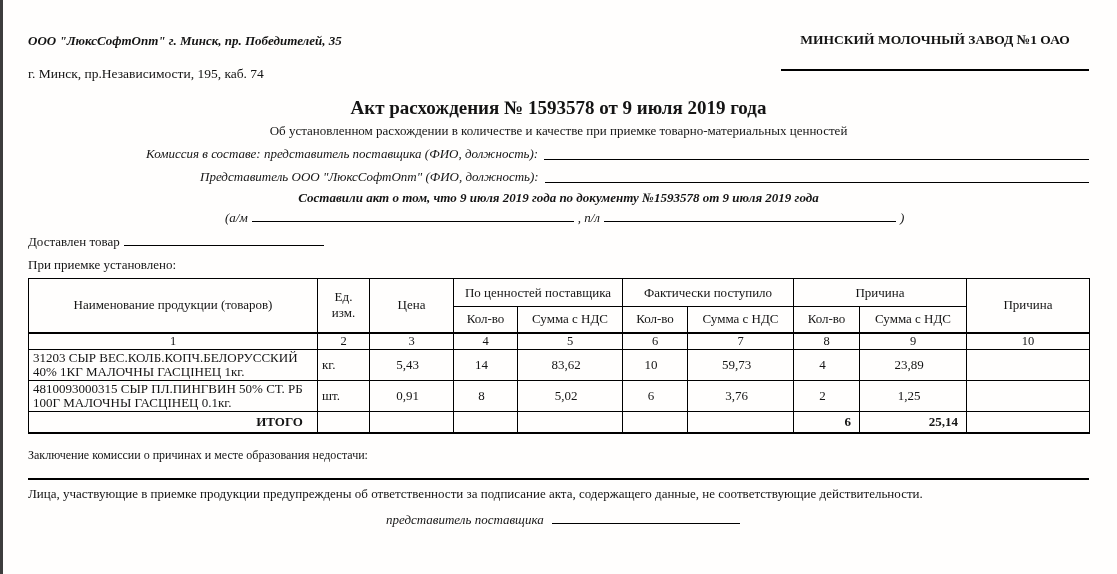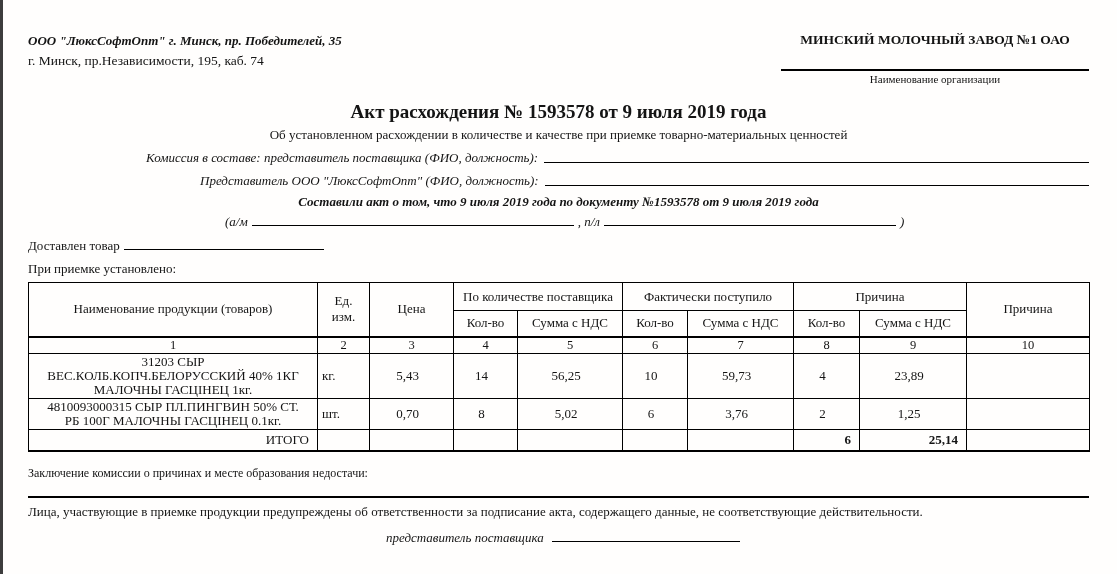--- a/index.html
+++ b/index.html
@@ -14,32 +14,32 @@
   }
   .left-edge {
     position: absolute; left: 0; top: 0;
     width: 3px; height: 100%;
     background: #3d3d3d;
   }
   .content { padding: 32px 28px 0 28px; }
 
   .topbar { display: flex; justify-content: space-between; align-items: flex-start; }
   .supplier-line1 { font-size: 13px; font-weight: bold; font-style: italic; line-height: 17px; }
-  .supplier-line2 { font-size: 13.5px; line-height: 17px; margin-top: 3px; }
+  .supplier-line2 { font-size: 13.5px; line-height: 17px; margin-top: 16px; }
   .org-block { width: 308px; }
   .org-name {
     font-size: 13.5px; font-weight: bold; text-align: center;
     padding-bottom: 21px; border-bottom: 2px solid #000; line-height: 16px;
   }
   .org-caption { font-size: 11px; text-align: center; margin-top: 2px; line-height: 13px; }
 
   .doc-title { margin-top: 14px; text-align: center; font-size: 19px; font-weight: bold; line-height: 24px; }
   .doc-subtitle { margin-top: 2px; text-align: center; font-size: 13px; line-height: 17px; font-family: Liberation Serif, serif; }
 
-  .fill-line { display: flex; font-size: 13px; line-height: 17px; }
+  .fill-line { display: flex; align-items: flex-end; font-size: 13px; line-height: 17px; }
   .fill-line .blank { flex: 1; border-bottom: 1px solid #000; margin: 0 0 2px 6px; height: 14px; }
   .blank-fixed { display: inline-block; border-bottom: 1px solid #000; height: 14px; vertical-align: baseline; margin: 0 4px; }
   .italic { font-style: italic; }
 
   .commission-1 { margin-top: 6px; margin-left: 118px; }
   .commission-2 { margin-top: 6px; margin-left: 172px; }
   .act-statement { margin-top: 4px; text-align: center; font-size: 13px; font-style: italic; line-height: 17px; font-weight: bold; }
   .vehicle-line { margin-top: 2px; margin-left: 197px; font-size: 13px; font-style: italic; line-height: 17px; }
   .delivered-line { margin-top: 6px; font-size: 13px; line-height: 17px; }
   .acceptance-line { margin-top: 6px; font-size: 13px; line-height: 17px; }
@@ -53,25 +53,25 @@
   .act-table td {
     border: 1px solid #000;
     padding: 1px 4px;
     overflow: hidden;
   }
   .act-table .hdr { text-align: center; vertical-align: middle; }
   .act-table tr.hrow1 td { height: 28px; }
   .act-table tr.hrow2 td { height: 26px; }
   .act-table tr.numrow td { height: 17px; text-align: center; border-top: 2px solid #000; font-size: 12.5px; padding: 0 2px; }
   .act-table tr.datarow td { height: 29px; }
-  .act-table td.name-cell { text-align: center; vertical-align: middle; line-height: 14px; padding: 1px 14px; }
+  .act-table td.name-cell { text-align: left; vertical-align: middle; line-height: 14px; padding: 1px 4px; }
   .act-table td.unit-cell { text-align: left; vertical-align: middle; padding-left: 4px; }
   .act-table td.num-cell { text-align: center; vertical-align: middle; padding-right: 12px; }
   .act-table tr.totalrow td { height: 21px; border-bottom: 2px solid #000; }
-  .act-table td.total-label { text-align: right; font-weight: normal; vertical-align: middle; padding-right: 8px; }
+  .act-table td.total-label { text-align: right; font-weight: bold; vertical-align: middle; padding-right: 14px; }
   .act-table td.total-num { text-align: right; font-weight: bold; vertical-align: middle; padding-right: 8px; }
 
   .conclusion-line { margin-top: 13px; font-size: 12px; line-height: 17px; }
   .rule { margin-top: 14px; border-bottom: 2px solid #000; height: 0; }
   .warning-line { margin-top: 5px; font-size: 13px; line-height: 17px; }
   .sig-line { font-size: 13px; font-style: italic; line-height: 17px; }
   .sig-1 { margin-top: 22px; margin-left: 139px; }
   .sig-2 { margin-top: 8px; margin-left: 358px; }
 </style>
 </head>
@@ -81,21 +81,20 @@
   <div class="left-edge"></div>
   <div class="content">
 
     <div class="topbar">
       <div>
         <div class="supplier-line1">ООО "ЛюксСофтОпт" г. Минск, пр. Победителей, 35</div>
         <div class="supplier-line2">г. Минск, пр.Независимости, 195, каб. 74</div>
       </div>
       <div class="org-block">
         <div class="org-name">МИНСКИЙ МОЛОЧНЫЙ ЗАВОД №1 ОАО</div>
-        <div class="org-caption">Наименование организации</div>
       </div>
     </div>
 
     <div class="doc-title">Акт расхождения № 1593578 от 9 июля 2019 года</div>
     <div class="doc-subtitle">Об установленном расхождении в количестве и качестве при приемке товарно-материальных ценностей</div>
 
     <div class="fill-line italic commission-1">
       <span>Комиссия в составе: представитель поставщика (ФИО, должность):</span>
       <span class="blank"></span>
     </div>
@@ -127,21 +126,21 @@
         <col style="width:106px">
           <col style="width:66px">
           <col style="width:107px">
         <col style="width:123px">
       </colgroup>
       <tbody>
         <tr class="hrow1">
           <td class="hdr" rowspan="2">Наименование продукции (товаров)</td>
           <td class="hdr" rowspan="2">Ед. изм.</td>
           <td class="hdr" rowspan="2">Цена</td>
-          <td class="hdr" colspan="2">По количестве поставщика</td>
+          <td class="hdr" colspan="2">По ценностей поставщика</td>
           <td class="hdr" colspan="2">Фактически поступило</td>
           <td class="hdr" colspan="2">Причина</td>
           <td class="hdr" rowspan="2">Причина</td>
         </tr>
         <tr class="hrow2">
           <td class="hdr">Кол-во</td>
           <td class="hdr">Сумма с НДС</td>
           <td class="hdr">Кол-во</td>
           <td class="hdr">Сумма с НДС</td>
           <td class="hdr">Кол-во</td>
@@ -157,31 +156,31 @@
           <td>7</td>
           <td>8</td>
           <td>9</td>
           <td>10</td>
         </tr>
         <tr class="datarow">
           <td class="name-cell">31203 СЫР ВЕС.КОЛБ.КОПЧ.БЕЛОРУССКИЙ 40% 1КГ МАЛОЧНЫ ГАСЦІНЕЦ 1кг.</td>
           <td class="unit-cell">кг.</td>
           <td class="num-cell">5,43</td>
           <td class="num-cell">14</td>
-          <td class="num-cell">56,25</td>
+          <td class="num-cell">83,62</td>
           <td class="num-cell">10</td>
           <td class="num-cell">59,73</td>
           <td class="num-cell">4</td>
           <td class="num-cell">23,89</td>
           <td></td>
         </tr>
         <tr class="datarow">
           <td class="name-cell">4810093000315 СЫР ПЛ.ПИНГВИН 50% СТ. РБ 100Г МАЛОЧНЫ ГАСЦІНЕЦ 0.1кг.</td>
           <td class="unit-cell">шт.</td>
-          <td class="num-cell">0,70</td>
+          <td class="num-cell">0,91</td>
           <td class="num-cell">8</td>
           <td class="num-cell">5,02</td>
           <td class="num-cell">6</td>
           <td class="num-cell">3,76</td>
           <td class="num-cell">2</td>
           <td class="num-cell">1,25</td>
           <td></td>
         </tr>
         <tr class="totalrow">
           <td class="total-label">ИТОГО</td>

